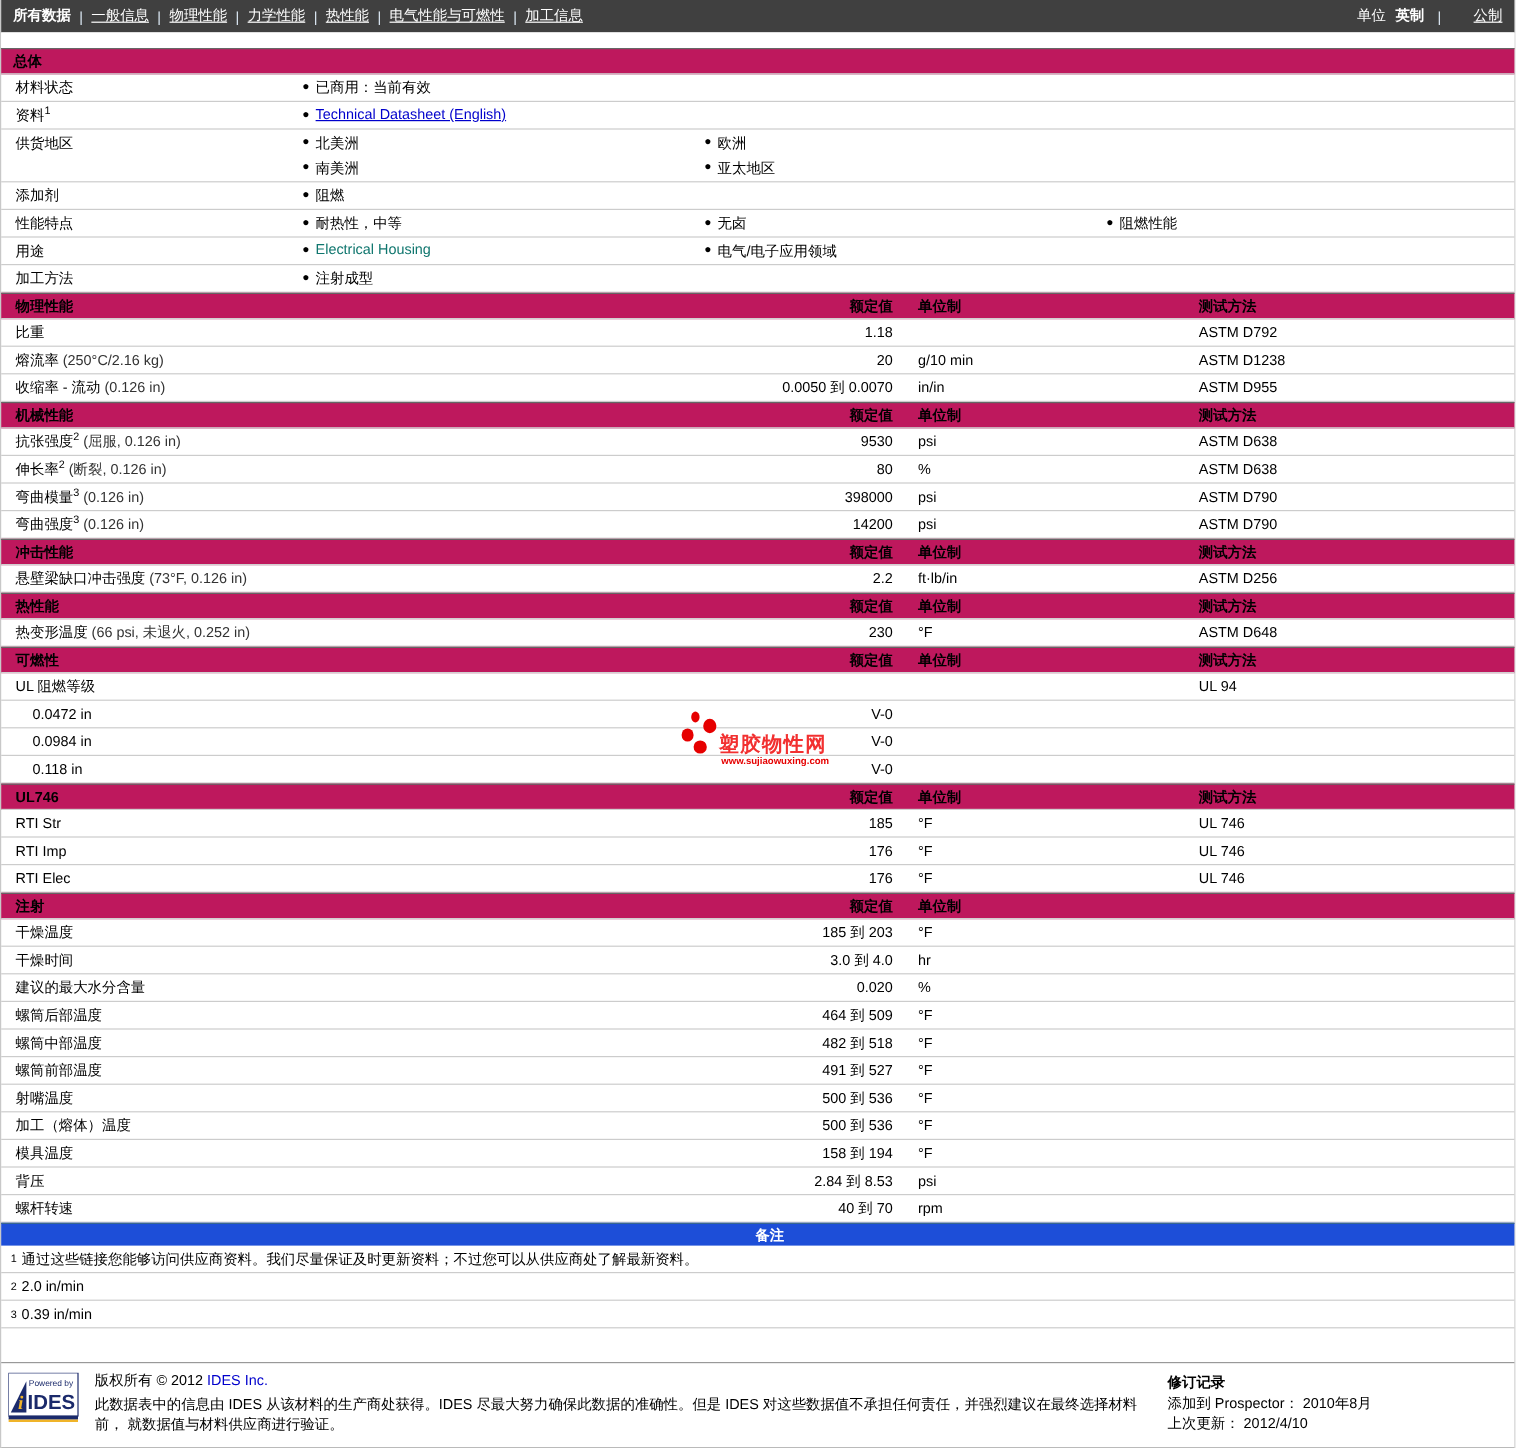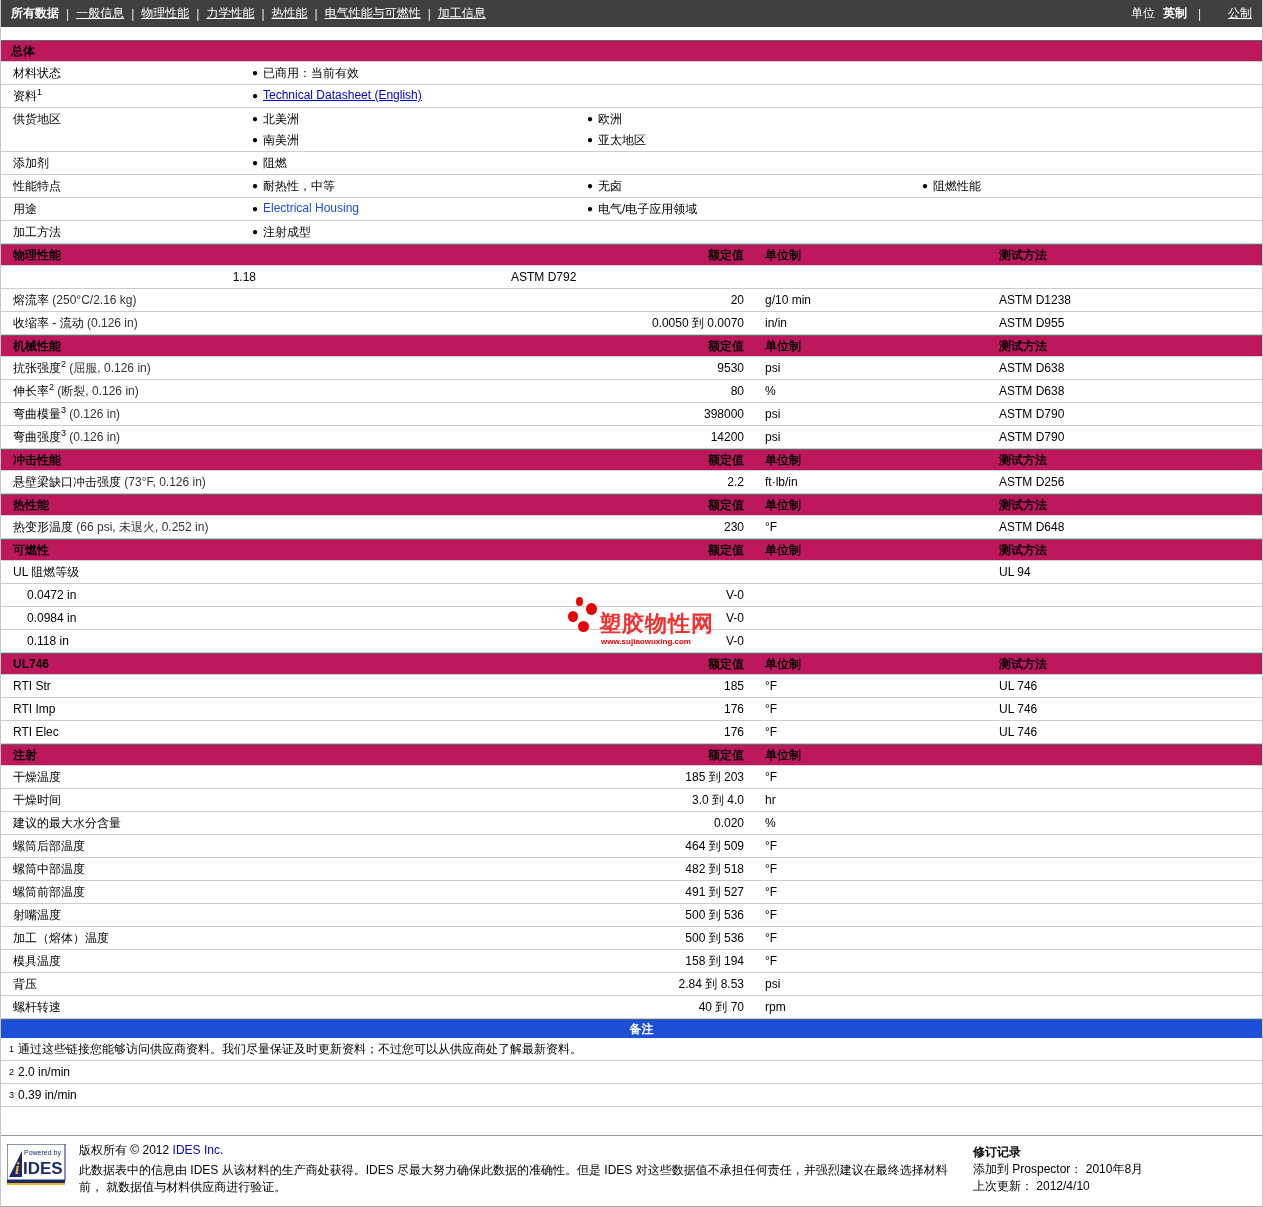--- a/index.html
+++ b/index.html
@@ -44,21 +44,21 @@
   .sec-header .p-label { font-weight:bold; }
 
   
   .g-row { display:flex; border-bottom:1px solid #ccc; min-height:23px; align-items:flex-start; padding:3px 0 2px 0; }
   .g-label { flex:0 0 246px; padding-left:12px; }
   .g-col { flex:0 0 335px; }
   .g-item { display:flex; margin-bottom:4px; }
   .g-item:last-child { margin-bottom:0; }
   .bullet { width:16px; text-align:center; flex:0 0 16px; font-size:10px; line-height:15px; }
   .g-text a { color:#0000cc; text-decoration:underline; cursor:pointer; }
-  .g-text.en-val { color:#1d4ed8;text-align:right; }
+  .g-text.en-val { color:#0f766e;text-align:right; }
 
   
   .p-row { display:flex; align-items:center; border-bottom:1px solid #ccc; height:23px; }
   .p-label { flex:0 0 488px; padding-left:12px; white-space:nowrap; }
   .p-label.indent { padding-left:26px; }
   .p-value { flex:0 0 255px; text-align:right; white-space:nowrap; }
   .p-unit { flex:0 0 248px; padding-left:21px; white-space:nowrap; }
   .p-method { flex:1; padding-left:7px; white-space:nowrap; }
   .hdr { font-weight:bold; }
   sup { font-size:9px; vertical-align:super; line-height:0; }
@@ -90,21 +90,21 @@
   .footer-right { flex:0 0 278px; padding-top:2px; line-height:17px; }
   .footer-right .rev-title { font-weight:bold; }
 
   .ad-band { border-top:1px solid #aaa; text-align:center; padding:7px 0 6px 0; }
 
   
   .watermark { position:absolute; left:565px; top:586px; width:140px; pointer-events:none; }
   .wm-top { display:flex; align-items:center; }
   .wm-dots { position:relative; width:34px; height:38px; flex:0 0 34px; }
   .wm-dot { position:absolute; background:#e60000; border-radius:50%; }
-  .wm-text { color:#f23030; font-size:22px; font-weight:bold; letter-spacing:1px; white-space:nowrap;margin-top:23px; }
+  .wm-text { color:#f23030; font-size:17px; font-weight:bold; letter-spacing:1px; white-space:nowrap;margin-top:23px; }
   .wm-url { color:#e60000; font-size:8px; font-weight:bold; margin-left:36px; margin-top:-2px; white-space:nowrap; }
 </style>
 </head>
 <body>
 
 <div class="page">
 
   <div class="topnav">
     <span class="current">所有数据</span>
     <span style="display:flex;align-items:center;">
@@ -232,20 +232,21 @@
     </div>
 
   <div>
       <div class="sec-header">
         <div class="p-label">物理性能</div>
         <div class="p-value hdr">额定值</div>
         <div class="p-unit hdr">单位制</div>
         <div class="p-method hdr">测试方法</div>
       </div>
       <div class="p-row">
+        <div class="p-label">比重</div>
         <div class="p-value">1.18</div>
         <div class="p-unit"></div>
         <div class="p-method">ASTM D792</div>
       </div>
       <div class="p-row">
         <div class="p-label">熔流率<span class="cond"> (250°C/2.16 kg)</span></div>
         <div class="p-value">20</div>
         <div class="p-unit">g/10 min</div>
         <div class="p-method">ASTM D1238</div>
       </div>

